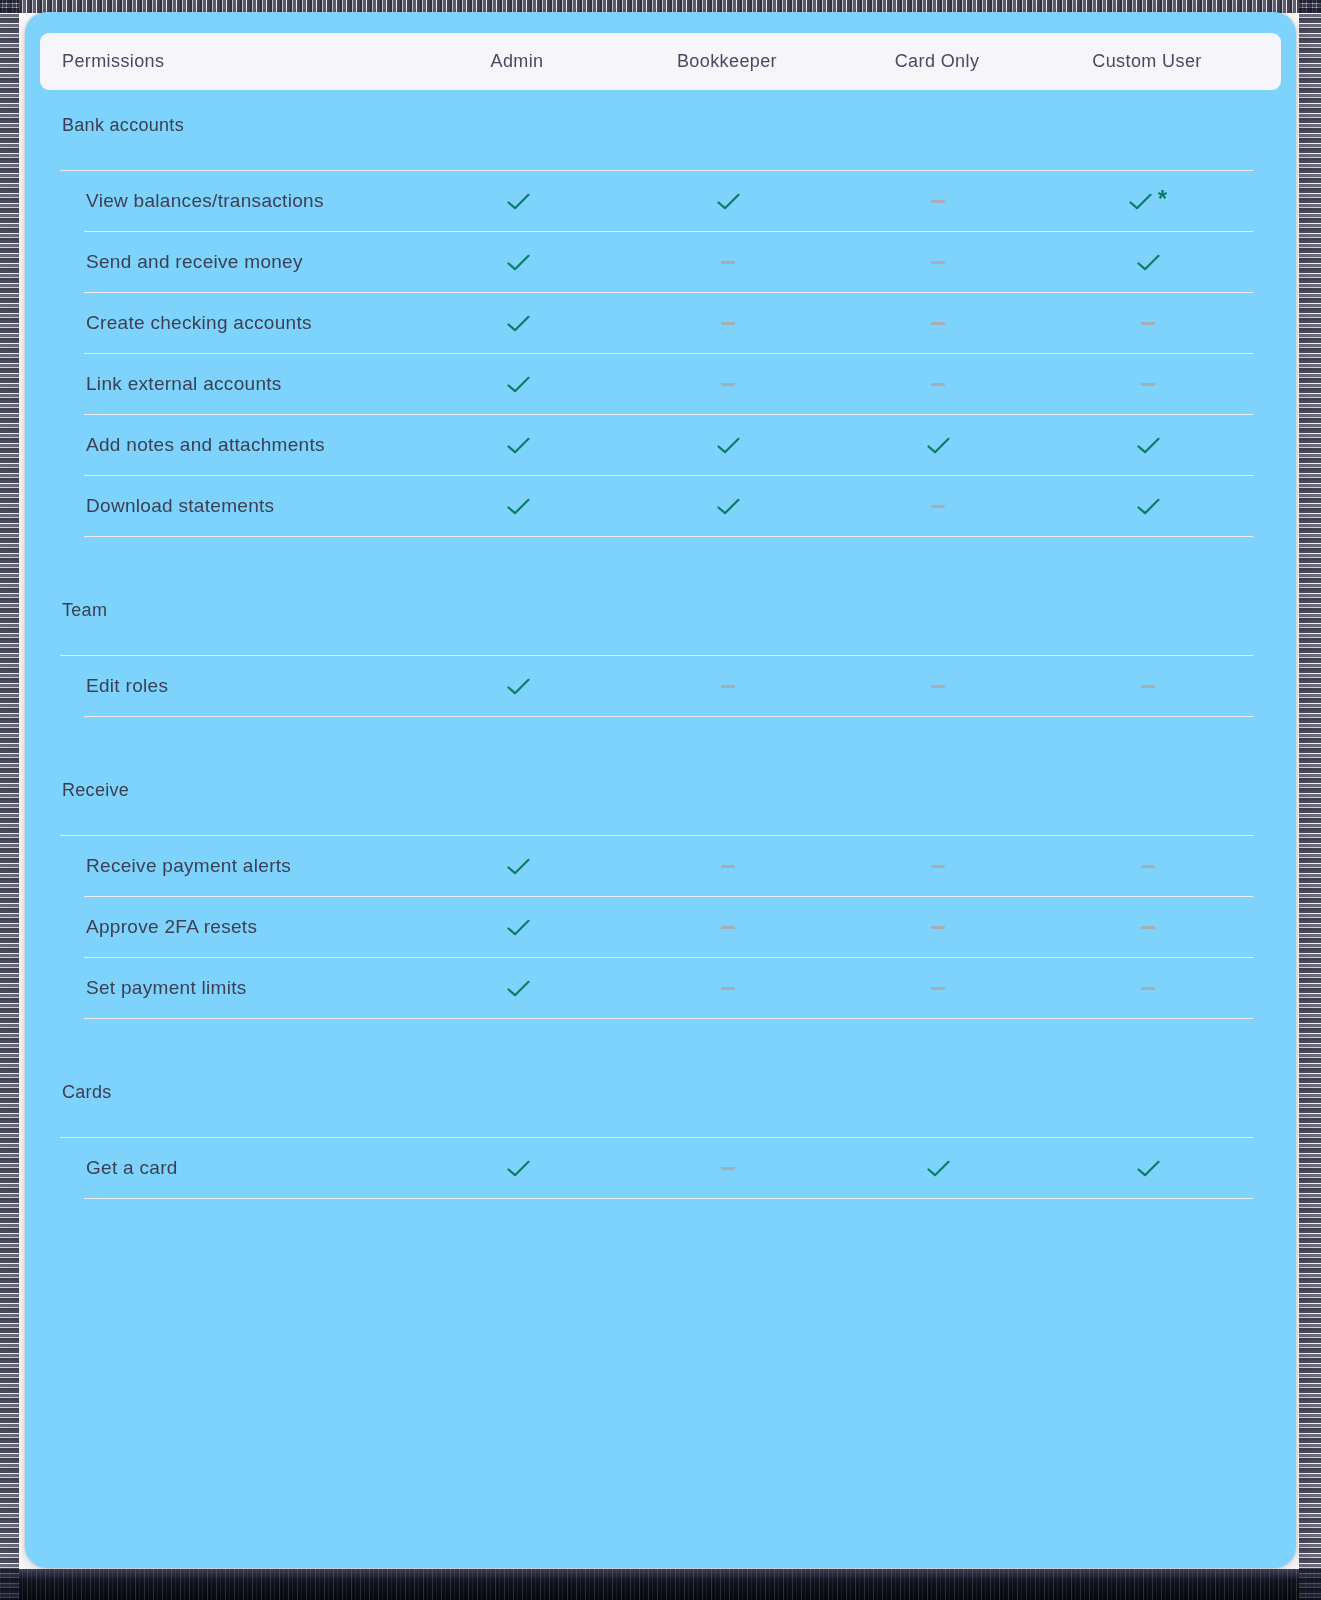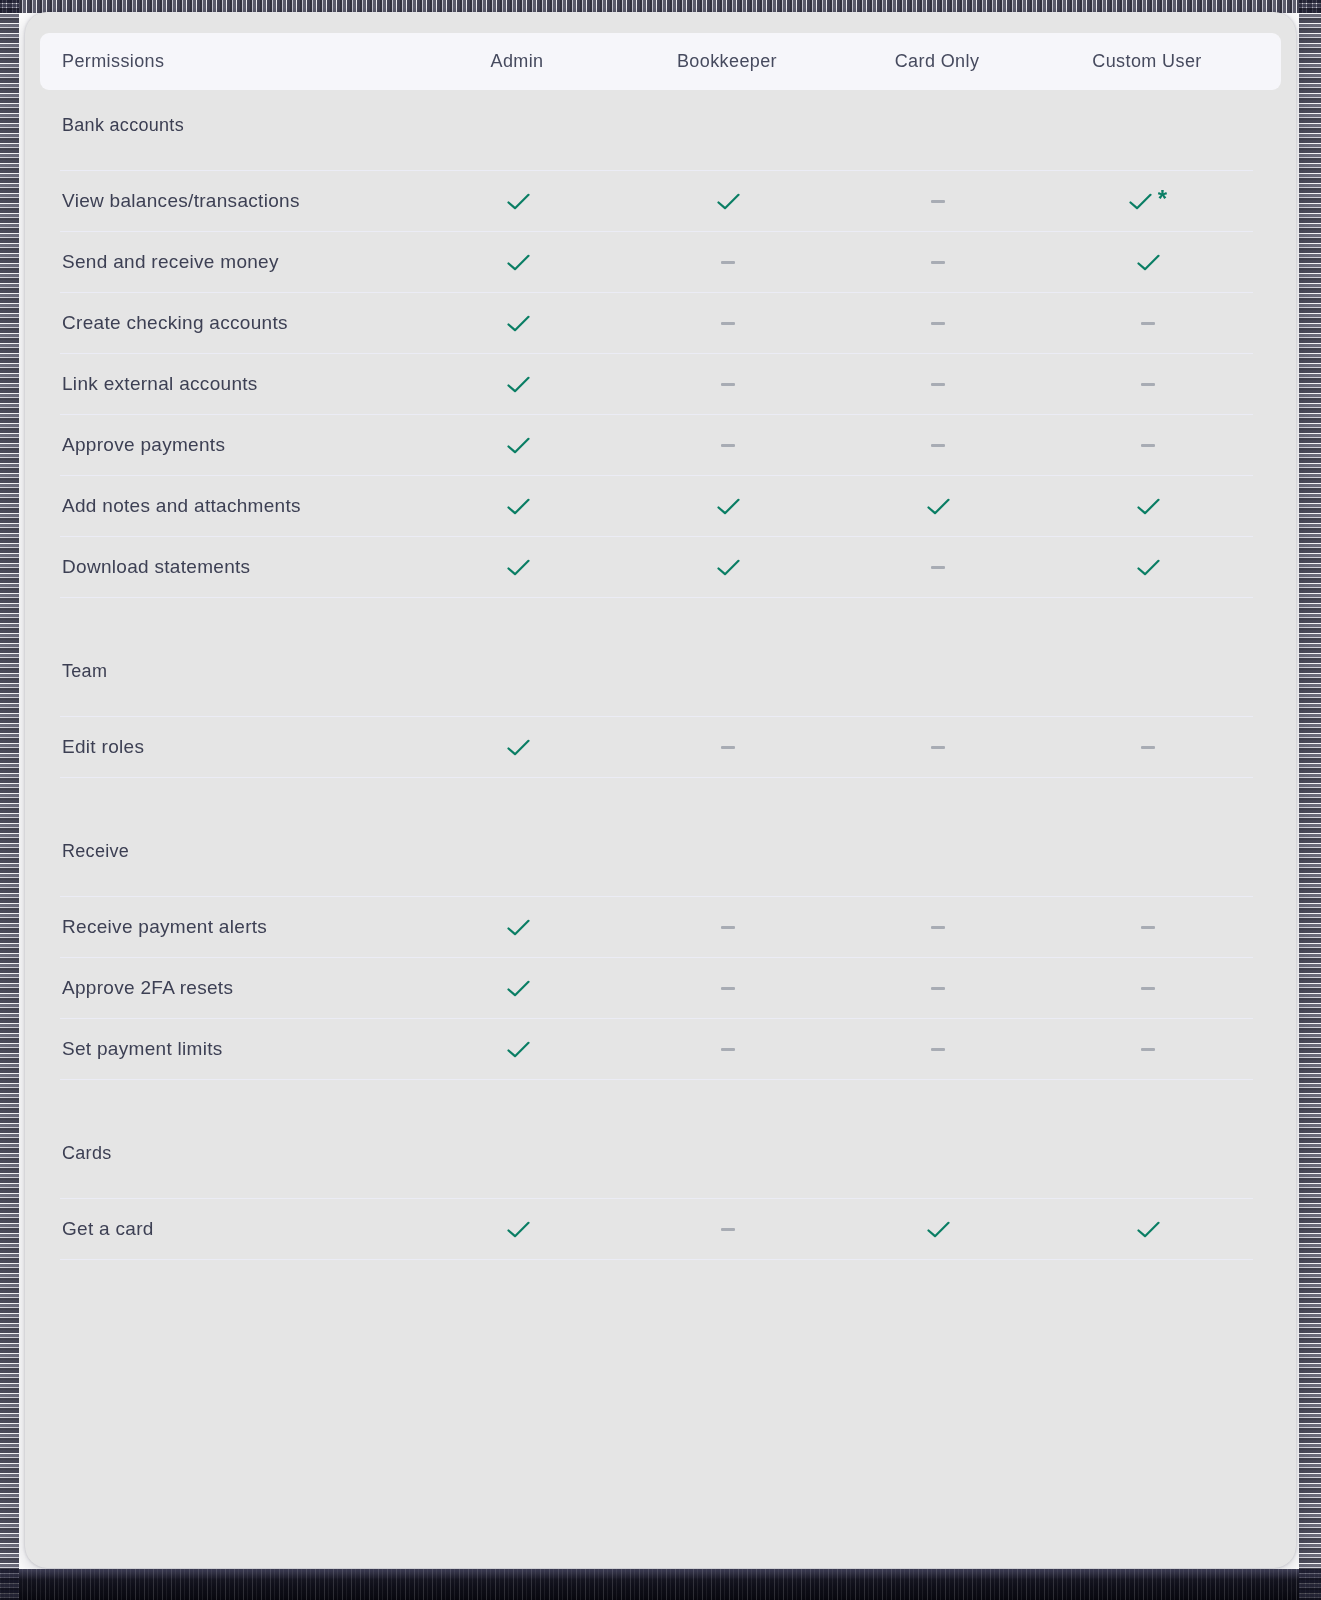--- a/index.html
+++ b/index.html
@@ -38,21 +38,21 @@
     background:
       repeating-linear-gradient(0deg, rgba(18,18,32,.8) 0 2px, rgba(140,140,160,.4) 2px 3px,
         rgba(45,45,65,.7) 3px 6px, rgba(215,215,225,.28) 6px 7px, rgba(24,24,42,.78) 7px 10px);
   }
 
   
   .card {
     position: absolute; z-index: 2;
     left: 25px; top: 12px;
     width: 1271px; height: 1556px;
-    background: #e5e5e5;
+    background: #7dd3fc;
     border-radius: 22px;
     box-shadow: 0 0 3px rgba(30,30,55,.25), 0 4px 20px rgba(30,30,55,.22);
   }
 
   
   .table-header {
     margin: 21px 15px 0 15px;
     height: 57px;
     border-radius: 9px;
     background: var(--header-bg, #f6f6fa);
@@ -76,20 +76,21 @@
     margin: 0;
     padding: 58px 0 30px 2px;
     border-bottom: 1px solid var(--divider, #ebecf5);
   }
   .perm-section:first-child .section-title { padding-top: 20px; }
 
   .perm-row {
     display: flex; align-items: center;
     height: 61px;
     border-bottom: 1px solid var(--divider, #ebecf5);
+    margin-left: 24px;
   }
   .row-label {
     font-size: 19px;
     color: var(--row-text, #3d4054);
     letter-spacing: .3px;
     padding-left: 2px;
   }
   .cell { display: flex; align-items: center; justify-content: center; }
 
   .check { display: inline-flex; line-height: 0; }
@@ -216,39 +217,20 @@
               <span class="dash"></span>
             </div>
     <div class="val-col cell">
               <span class="dash"></span>
             </div>
     <div class="val-col cell">
               <span class="dash"></span>
             </div>
   </div>
 
-  <div class="perm-row">
-    <div class="label-col row-label">Approve payments</div>
-    <div class="val-col cell">
-              <span class="check">
-                <svg width="23" height="17" viewBox="0 0 23 17">
-                  <path d="M1.5 9.5 L8 15.2 L21.5 1.8" fill="none" stroke="#0A7E64" stroke-width="2.2" stroke-linecap="round" stroke-linejoin="round"></path>
-                </svg>
-              </span>
-            </div>
-    <div class="val-col cell">
-              <span class="dash"></span>
-            </div>
-    <div class="val-col cell">
-              <span class="dash"></span>
-            </div>
-    <div class="val-col cell">
-              <span class="dash"></span>
-            </div>
-  </div>
 
   <div class="perm-row">
     <div class="label-col row-label">Add notes and attachments</div>
     <div class="val-col cell">
               <span class="check">
                 <svg width="23" height="17" viewBox="0 0 23 17">
                   <path d="M1.5 9.5 L8 15.2 L21.5 1.8" fill="none" stroke="#0A7E64" stroke-width="2.2" stroke-linecap="round" stroke-linejoin="round"></path>
                 </svg>
               </span>
             </div>

